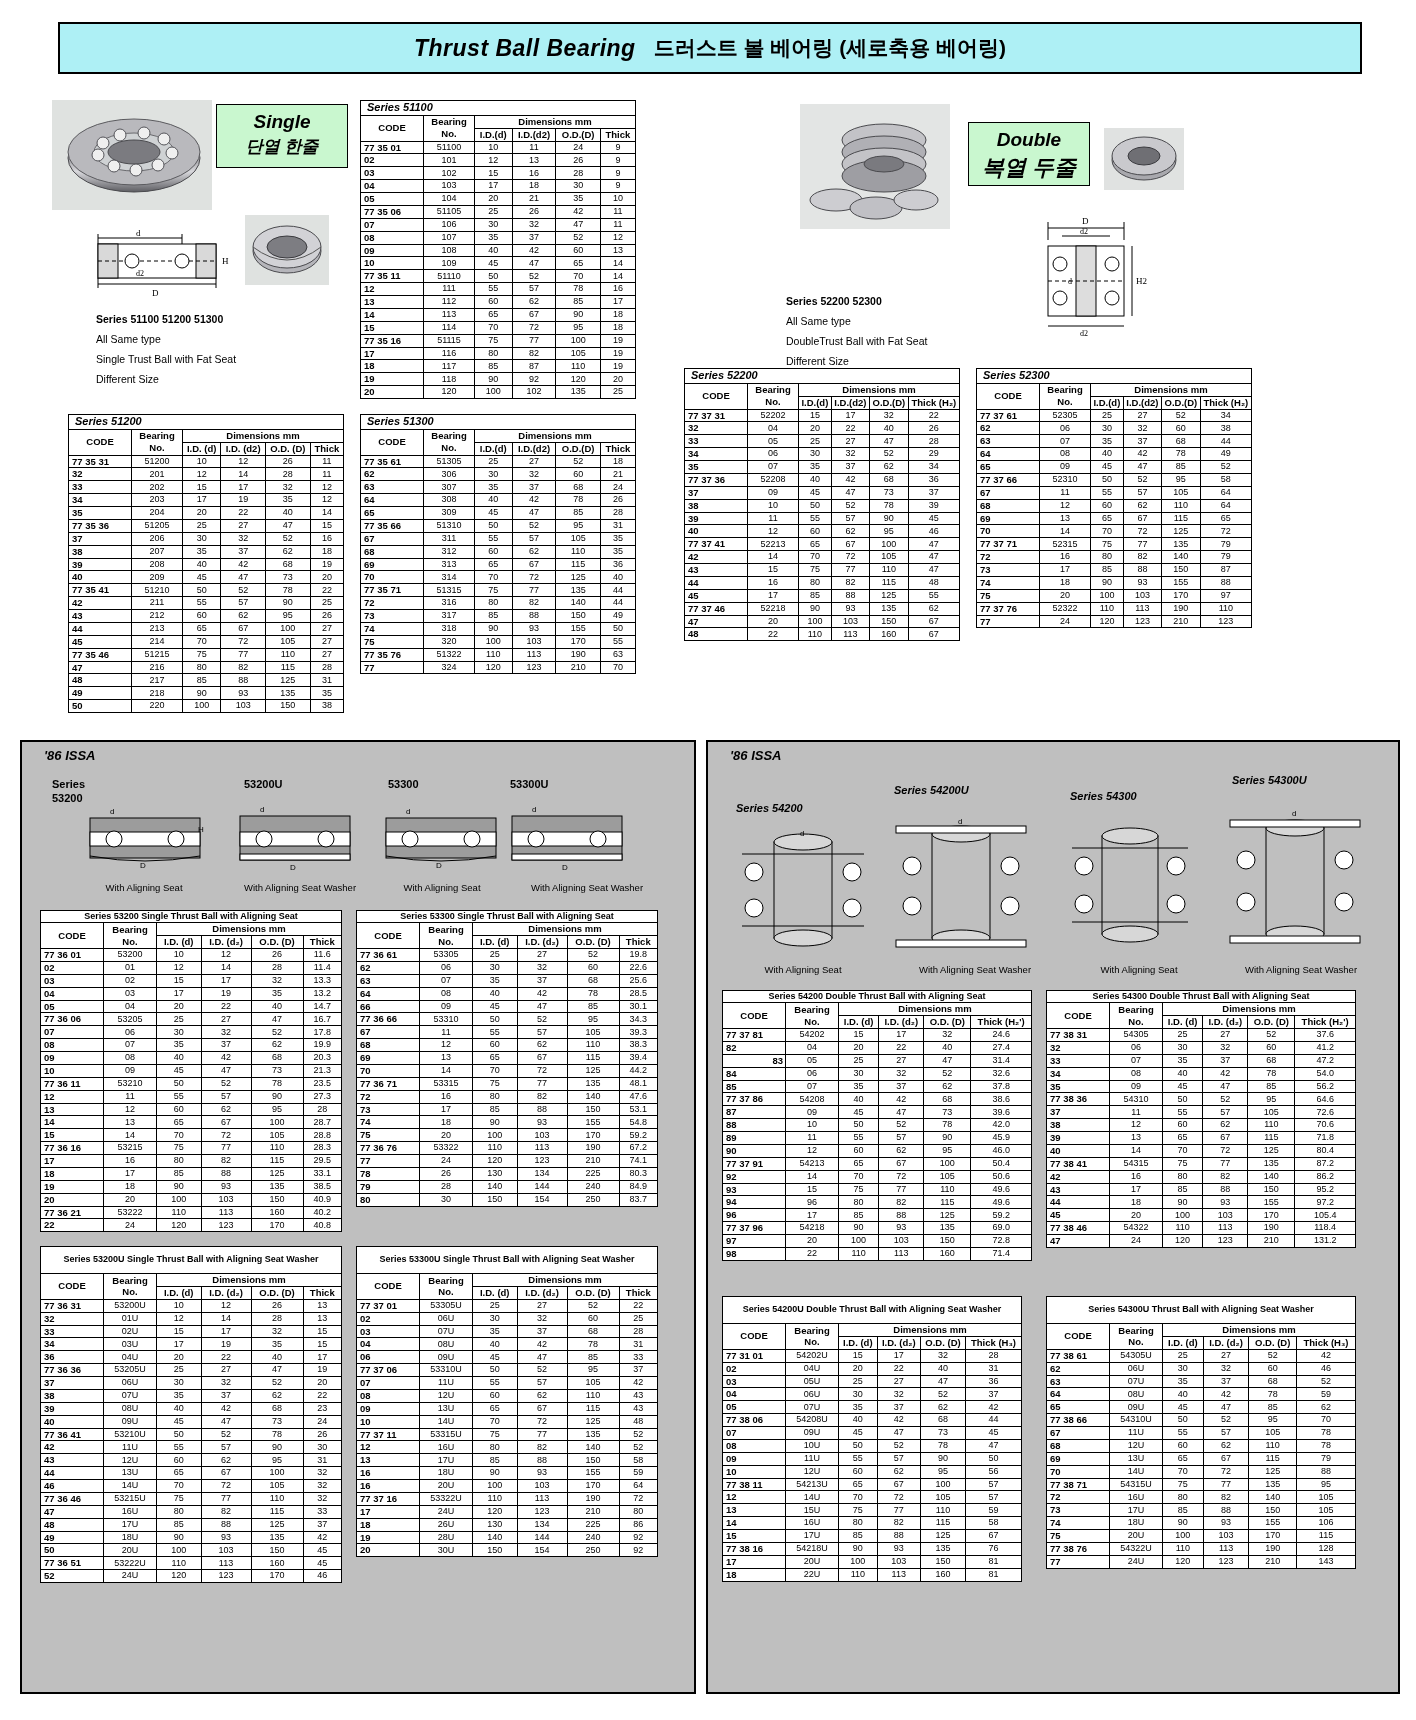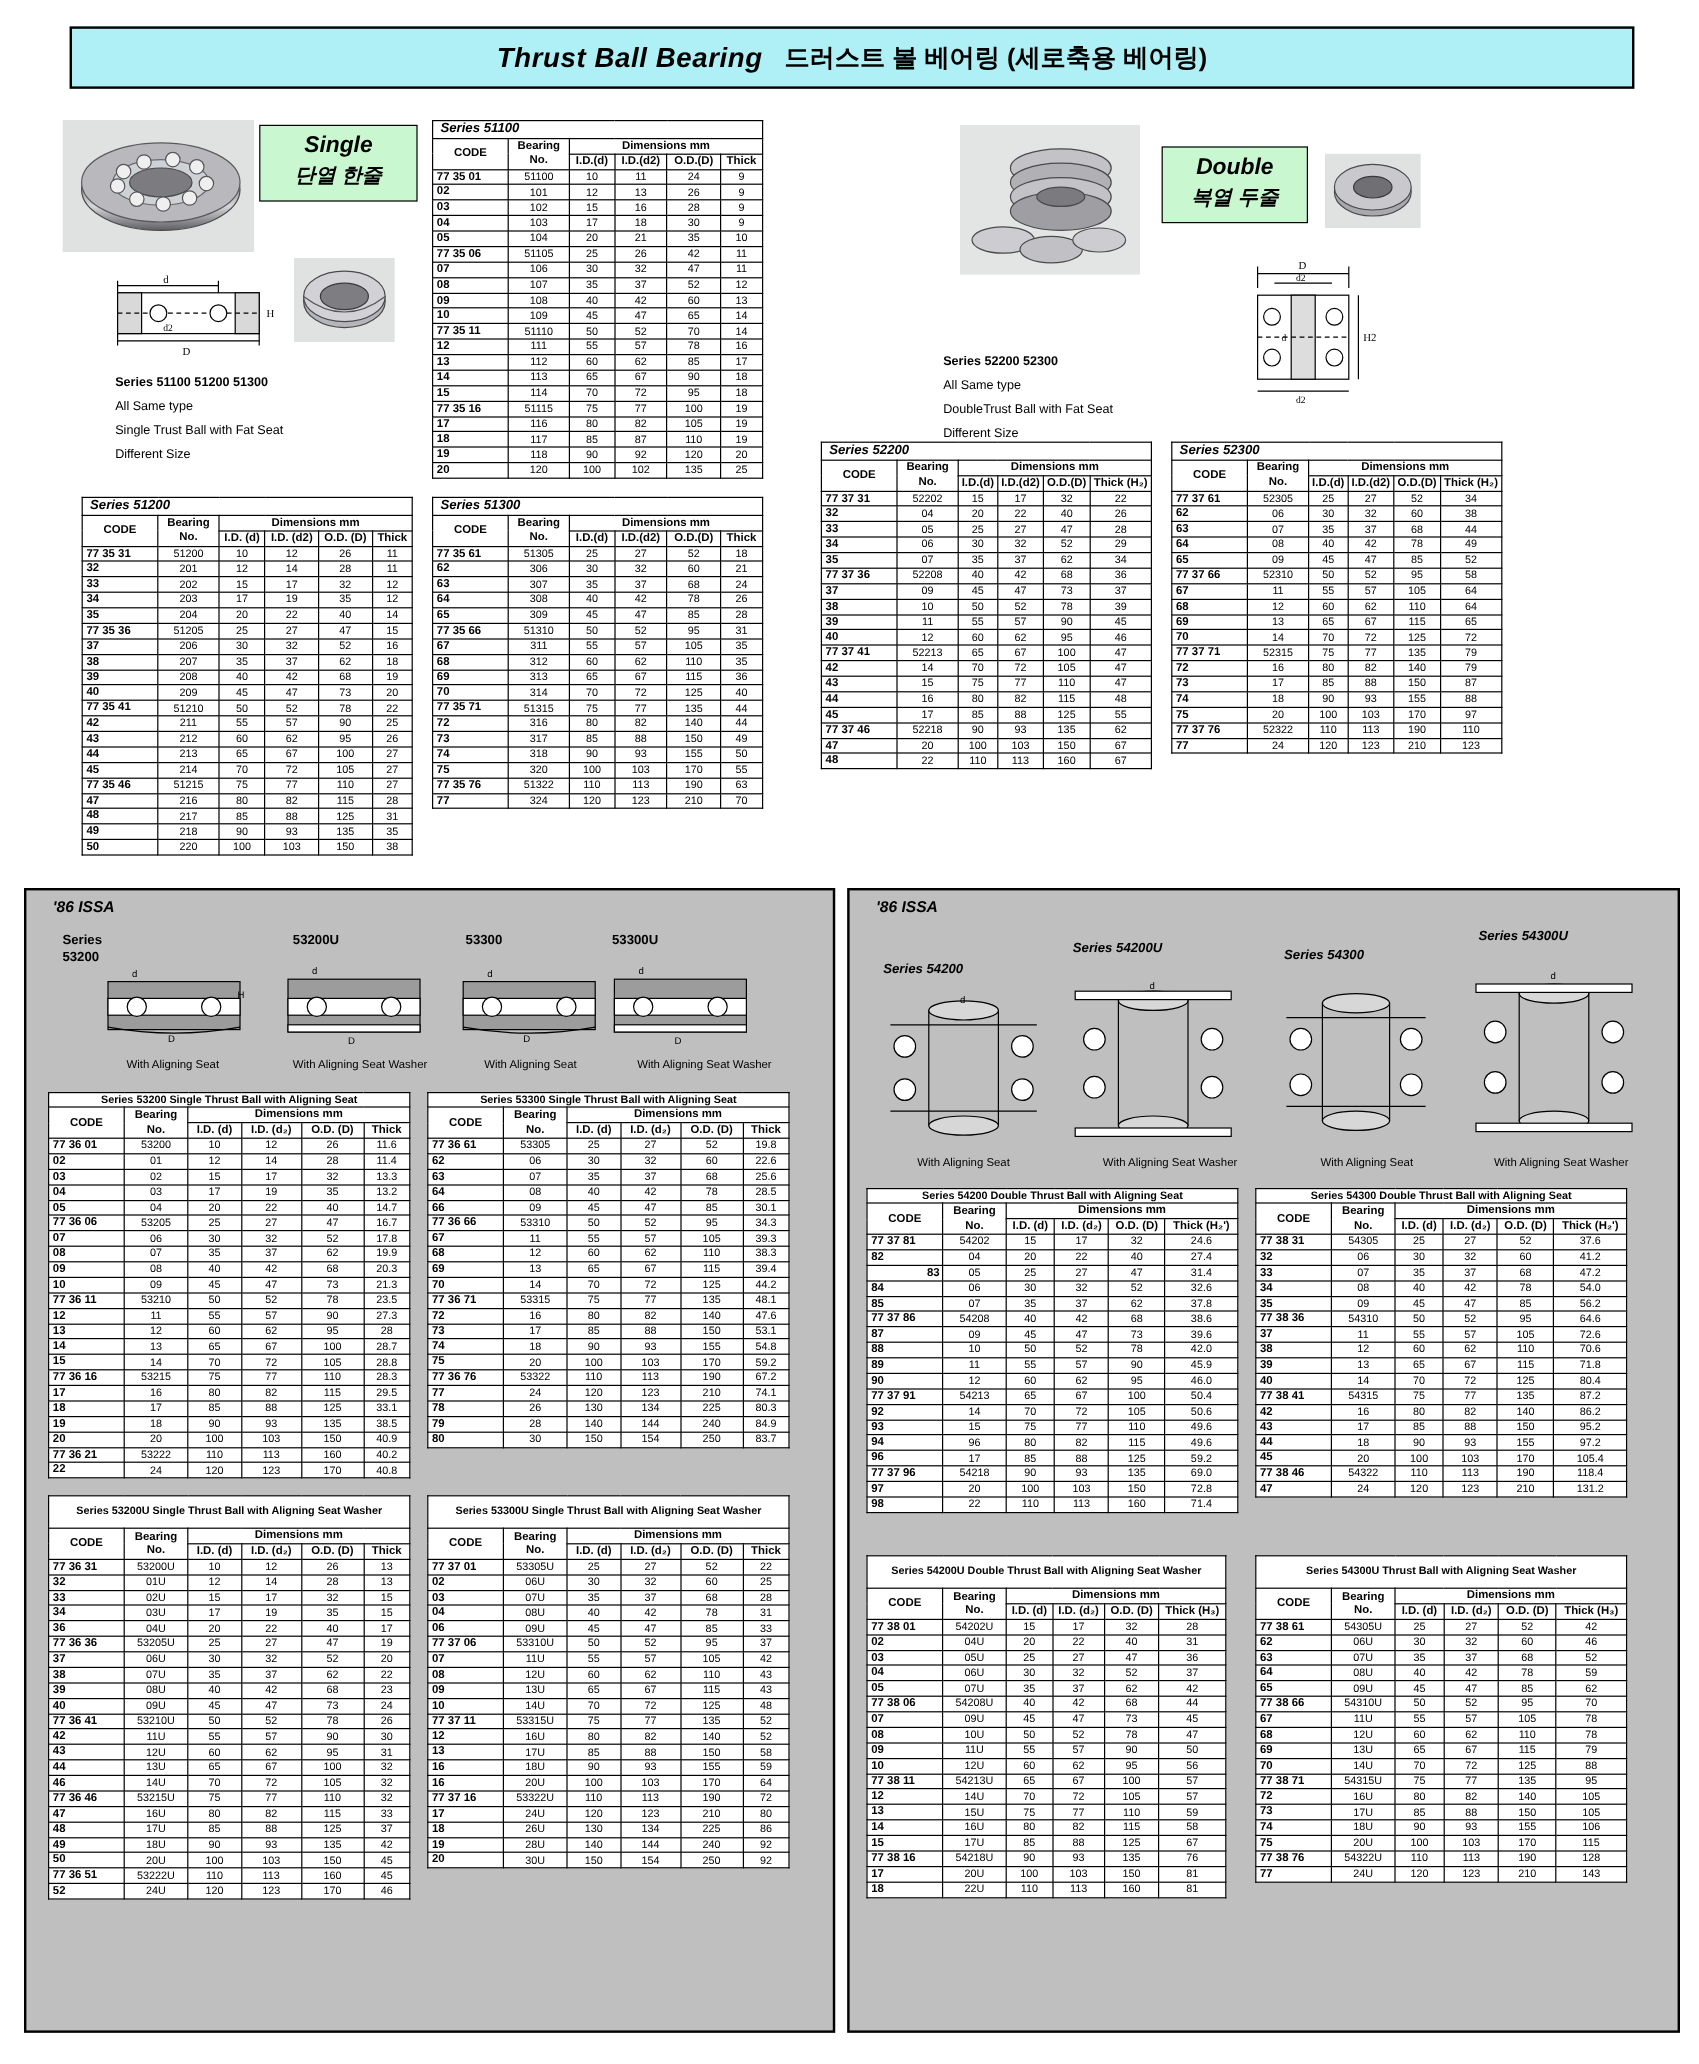--- a/index.html
+++ b/index.html
@@ -127,21 +127,21 @@
         <ellipse cx="84" cy="60" rx="20" ry="8" fill="#7a7a7f"></ellipse>
         <ellipse cx="36" cy="96" rx="26" ry="11" fill="#cdcdd1"></ellipse>
         <ellipse cx="76" cy="104" rx="26" ry="11" fill="#c0c0c5"></ellipse>
         <ellipse cx="116" cy="96" rx="22" ry="10" fill="#cdcdd1"></ellipse>
       </g>
     </svg>
   </div>
 
   <div class="badge" style="position:absolute;left:968px;top:122px;width:120px;height:62px;">
     <div style="font-size:19px;margin-top:6px;">Double</div>
-    <div style="font-size:17px;margin-top:2px;">복열  두줄</div>
+    <div style="font-size:22px;margin-top:2px;">복열  두줄</div>
   </div>
 
   <div class="art" style="left:1104px;top:128px;">
     <svg width="80" height="62" viewBox="0 0 80 62">
       <rect width="80" height="62" fill="#e0e2e1"></rect>
       <ellipse cx="40" cy="32" rx="32" ry="20" fill="#a8a8ad" stroke="#4a4a4e"></ellipse>
       <ellipse cx="40" cy="28" rx="32" ry="19" fill="#c9c9cd" stroke="#4a4a4e"></ellipse>
       <ellipse cx="40" cy="28" rx="16" ry="9" fill="#6f6f74" stroke="#3a3a3e"></ellipse>
     </svg>
   </div>
@@ -2221,21 +2221,21 @@
       </tr>
       <tr>
         <td class="hdr">I.D. (d)</td>
         <td class="hdr">I.D. (d₂)</td>
         <td class="hdr">O.D. (D)</td>
         <td class="hdr">Thick (H₃)</td>
       </tr>
       </tbody>
         <tbody>
           <tr class="grp-top">
-            <td class="code" style="text-align: left; padding-left: 3px;">77 38 01</td>
+            <td class="code" style="text-align: left; padding-left: 3px;">77 31 01</td>
             <td>54202U</td>
             <td>15</td>
             <td>17</td>
             <td>32</td>
             <td>28</td>
           </tr>
           <tr>
             <td class="code" style="text-align: left; padding-left: 3px;">        02</td>
             <td>04U</td>
             <td>20</td>

